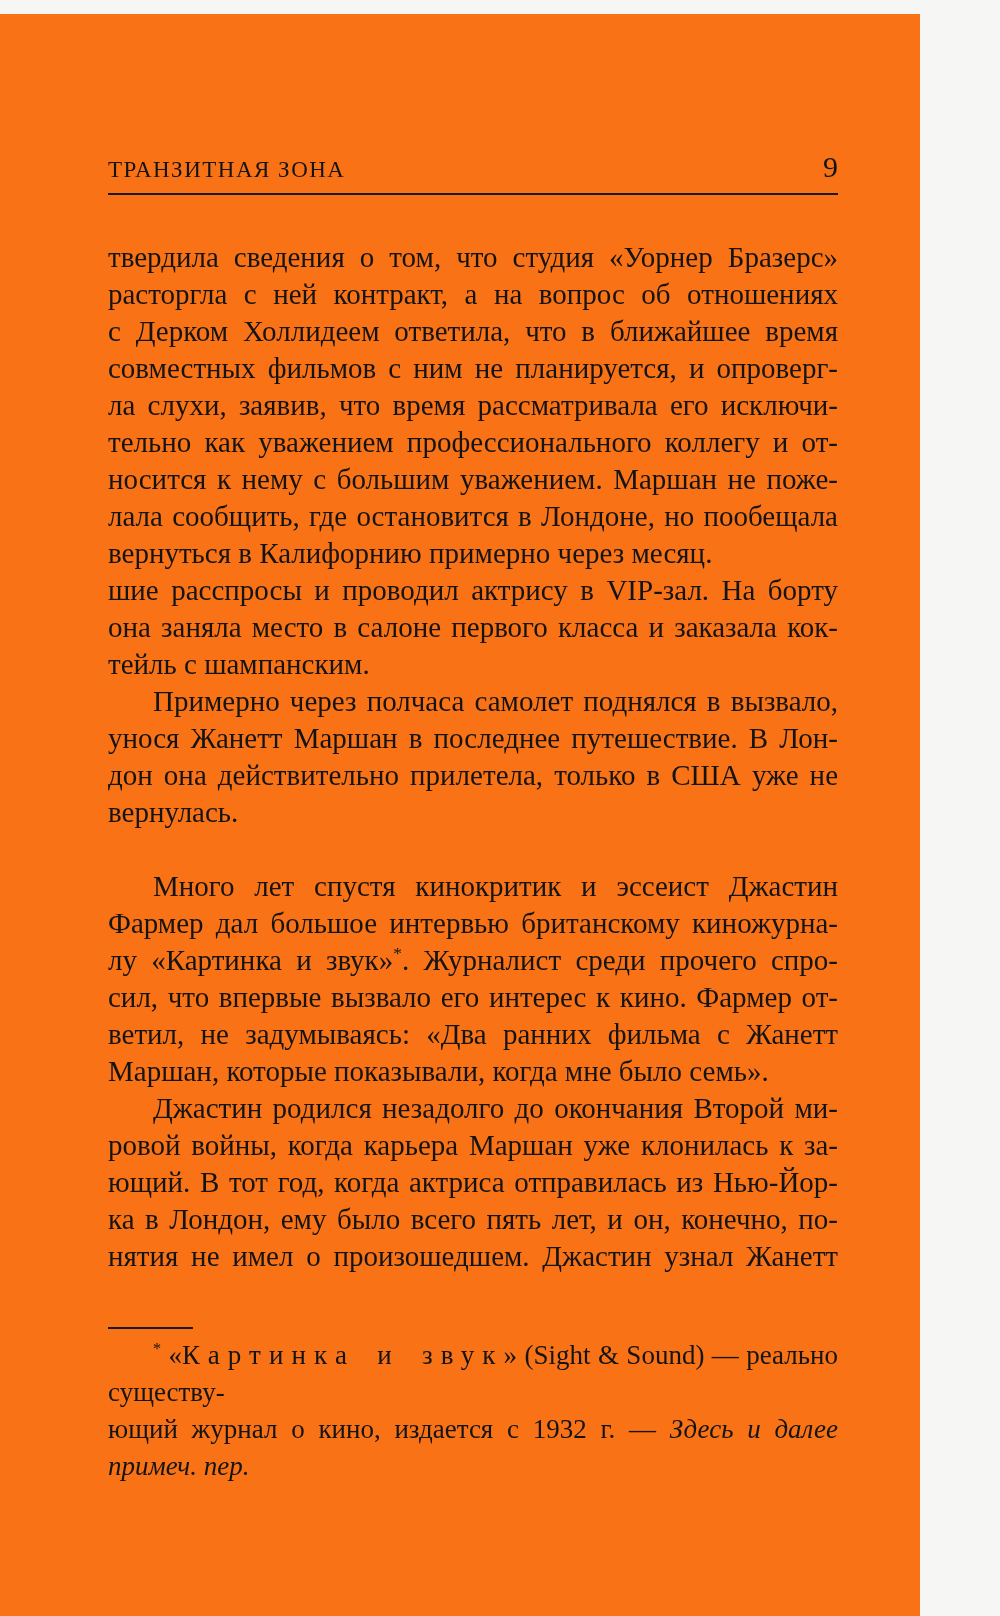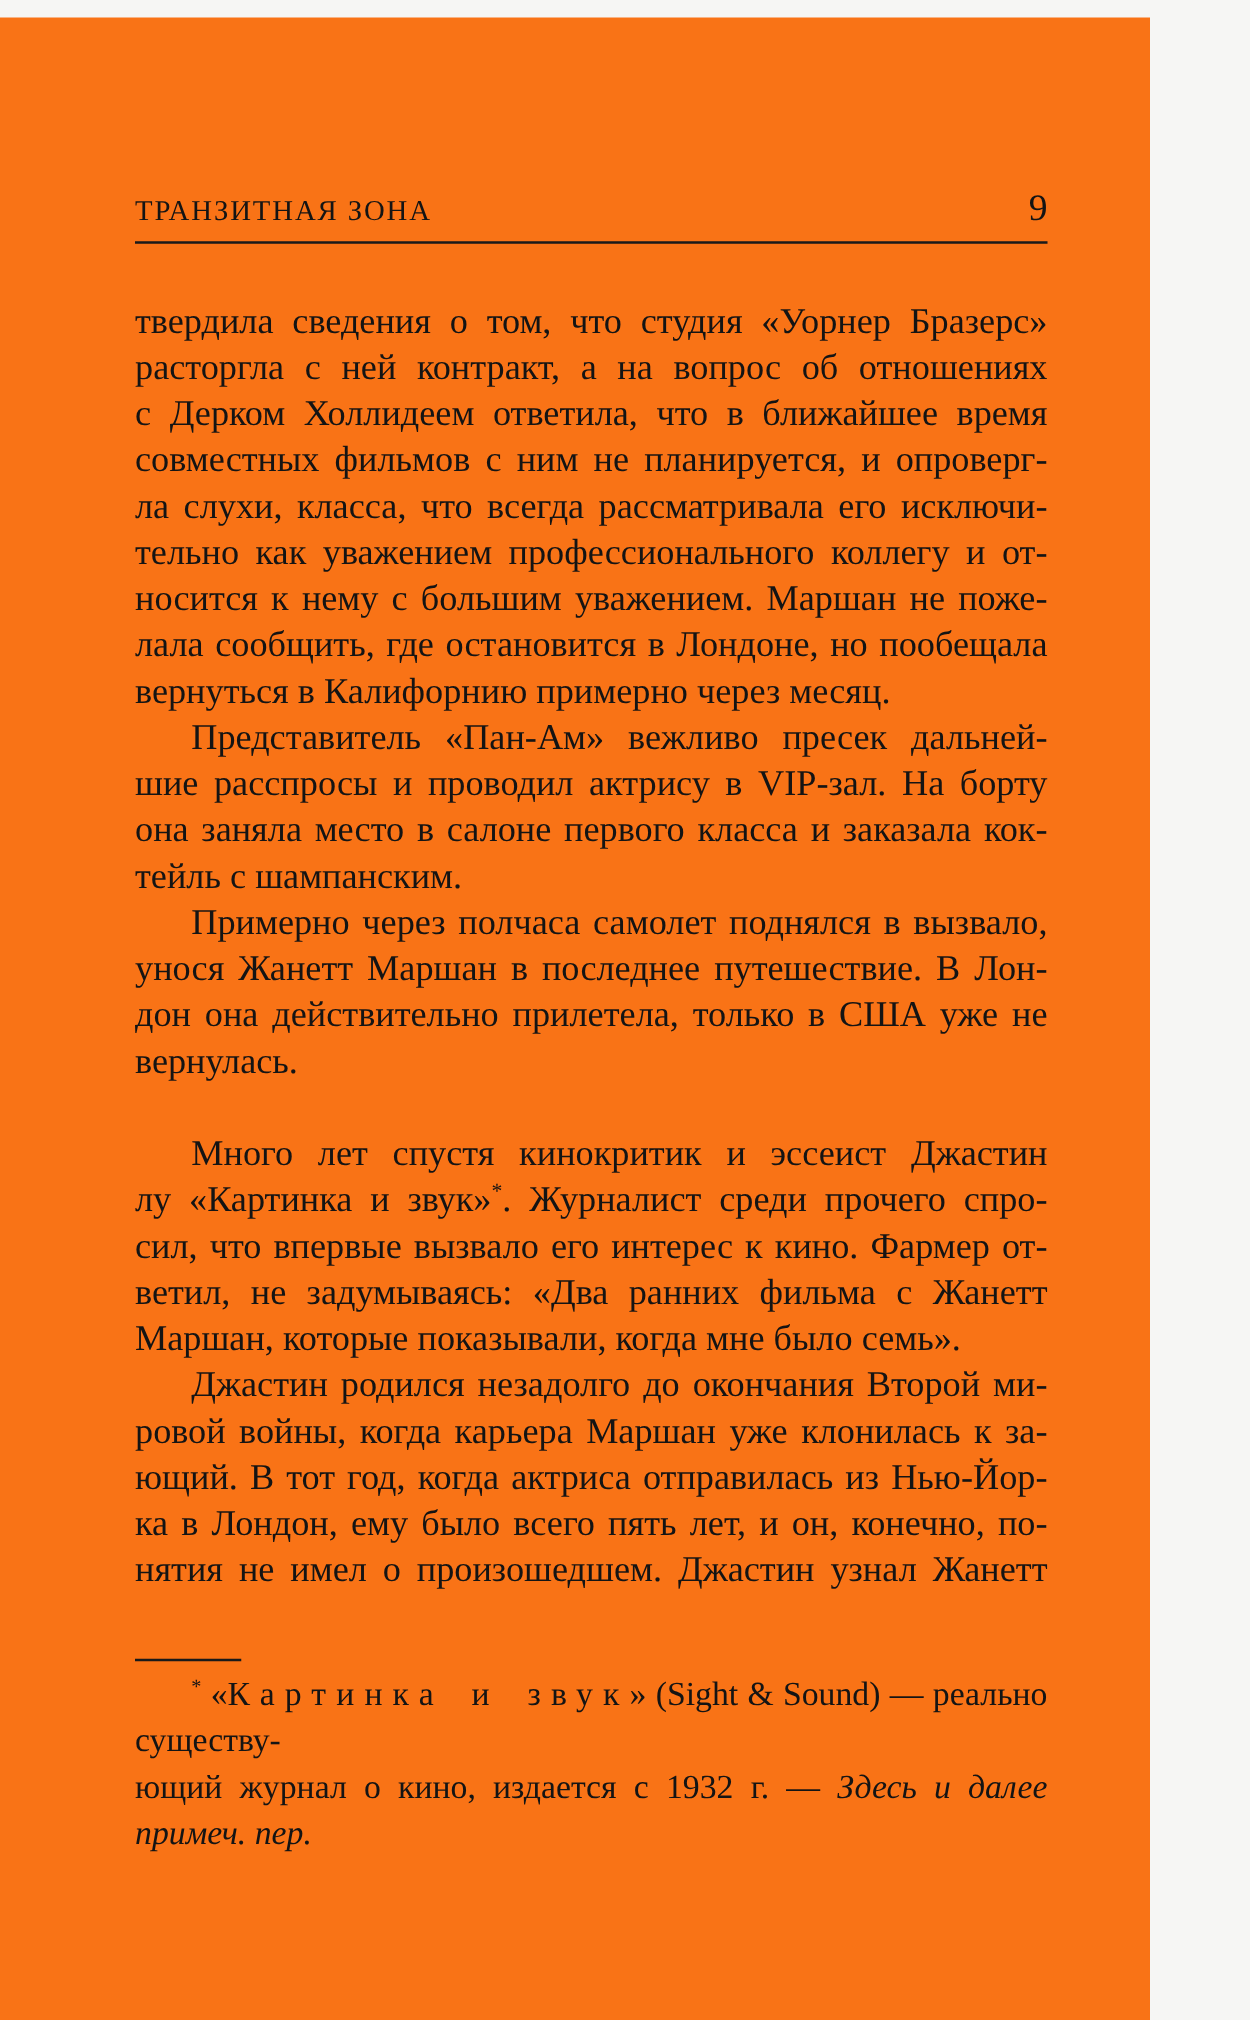--- a/index.html
+++ b/index.html
@@ -83,40 +83,40 @@
       <span class="running-title">ТРАНЗИТНАЯ ЗОНА</span>
       <span class="page-number">9</span>
     </div>
 
     <div class="body-text">
         <div class="paragraph">
           <div class="line"><span>твердила сведения о том, что студия «Уорнер Бразерс»</span></div>
           <div class="line"><span>расторгла с ней контракт, а на вопрос об отношениях</span></div>
           <div class="line"><span>с Дерком Холлидеем ответила, что в ближайшее время</span></div>
           <div class="line"><span>совместных фильмов с ним не планируется, и опроверг-</span></div>
-          <div class="line"><span>ла слухи, класса, что всегда рассматривала его исключи-</span></div>
+          <div class="line"><span>ла слухи, заявив, что время рассматривала его исключи-</span></div>
           <div class="line"><span>тельно как уважением профессионального коллегу и от-</span></div>
           <div class="line"><span>носится к нему с большим уважением. Маршан не поже-</span></div>
           <div class="line"><span>лала сообщить, где остановится в Лондоне, но пообещала</span></div>
           <div class="line last"><span>вернуться в Калифорнию примерно через месяц.</span></div>
         </div>
         <div class="paragraph">
-          <div class="line indent"><span>Представитель «Пан-Ам» вежливо пресек дальней-</span></div>
           <div class="line"><span>шие расспросы и проводил актрису в VIP-зал. На борту</span></div>
           <div class="line"><span>она заняла место в салоне первого класса и заказала кок-</span></div>
           <div class="line last"><span>тейль с шампанским.</span></div>
         </div>
         <div class="paragraph">
           <div class="line indent"><span>Примерно через полчаса самолет поднялся в вызвало,</span></div>
           <div class="line"><span>унося Жанетт Маршан в последнее путешествие. В Лон-</span></div>
           <div class="line"><span>дон она действительно прилетела, только в США уже не</span></div>
           <div class="line last"><span>вернулась.</span></div>
         </div>
         <div class="paragraph space-before">
           <div class="line indent"><span>Много лет спустя кинокритик и эссеист Джастин</span></div>
+          <div class="line"><span>Фармер дал большое интервью британскому киножурна-</span></div>
           <div class="line"><span>лу «Картинка и звук»</span><span class="sup">*</span><span>. Журналист среди прочего спро-</span></div>
           <div class="line"><span>сил, что впервые вызвало его интерес к кино. Фармер от-</span></div>
           <div class="line"><span>ветил, не задумываясь: «Два ранних фильма с Жанетт</span></div>
           <div class="line last"><span>Маршан, которые показывали, когда мне было семь».</span></div>
         </div>
         <div class="paragraph">
           <div class="line indent"><span>Джастин родился незадолго до окончания Второй ми-</span></div>
           <div class="line"><span>ровой войны, когда карьера Маршан уже клонилась к за-</span></div>
           <div class="line"><span>ющий. В тот год, когда актриса отправилась из Нью-Йор-</span></div>
           <div class="line"><span>ка в Лондон, ему было всего пять лет, и он, конечно, по-</span></div>

